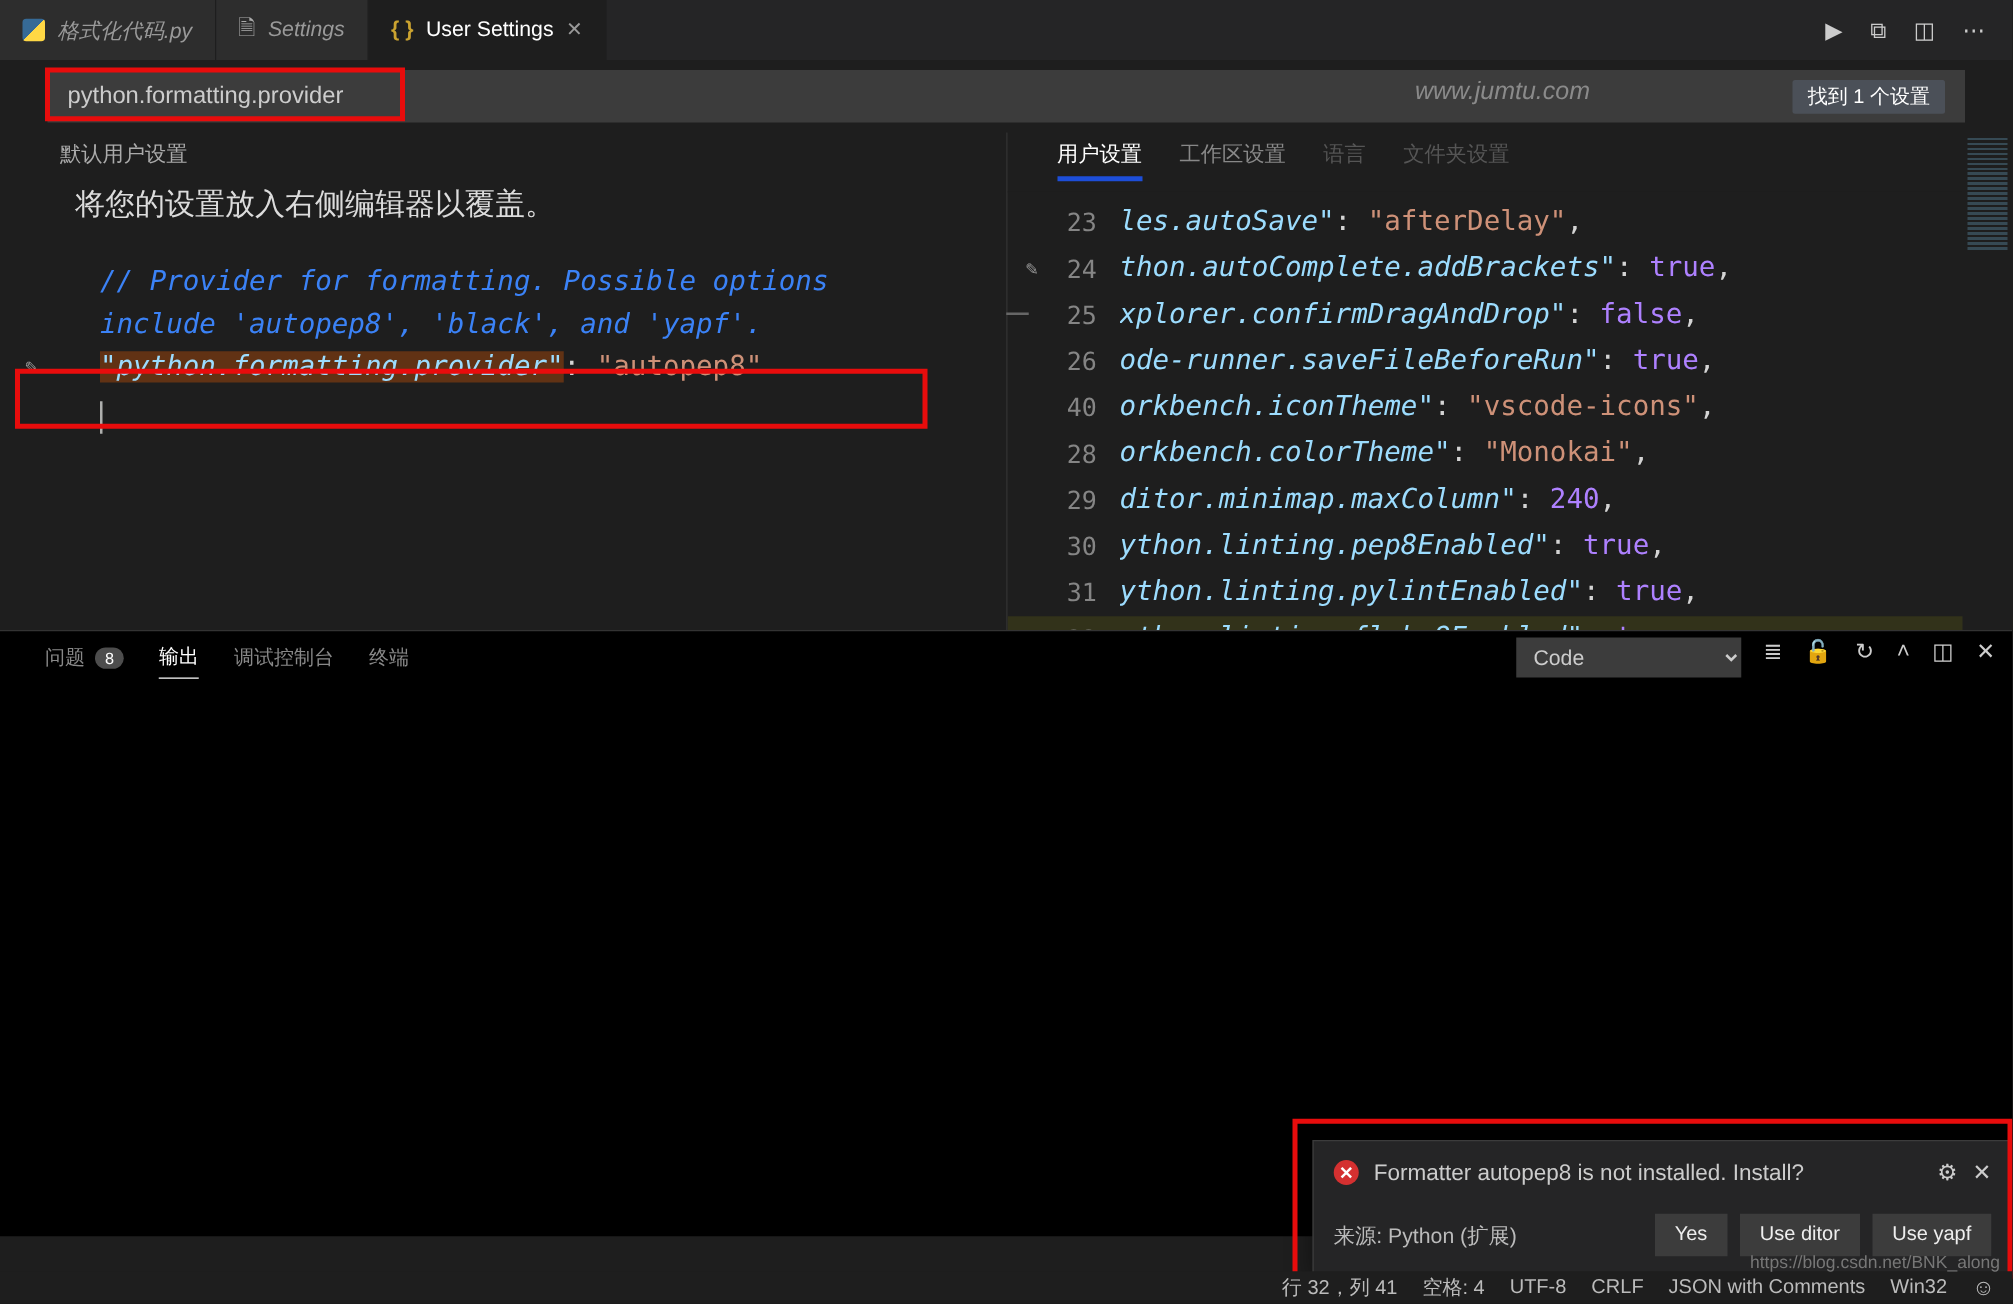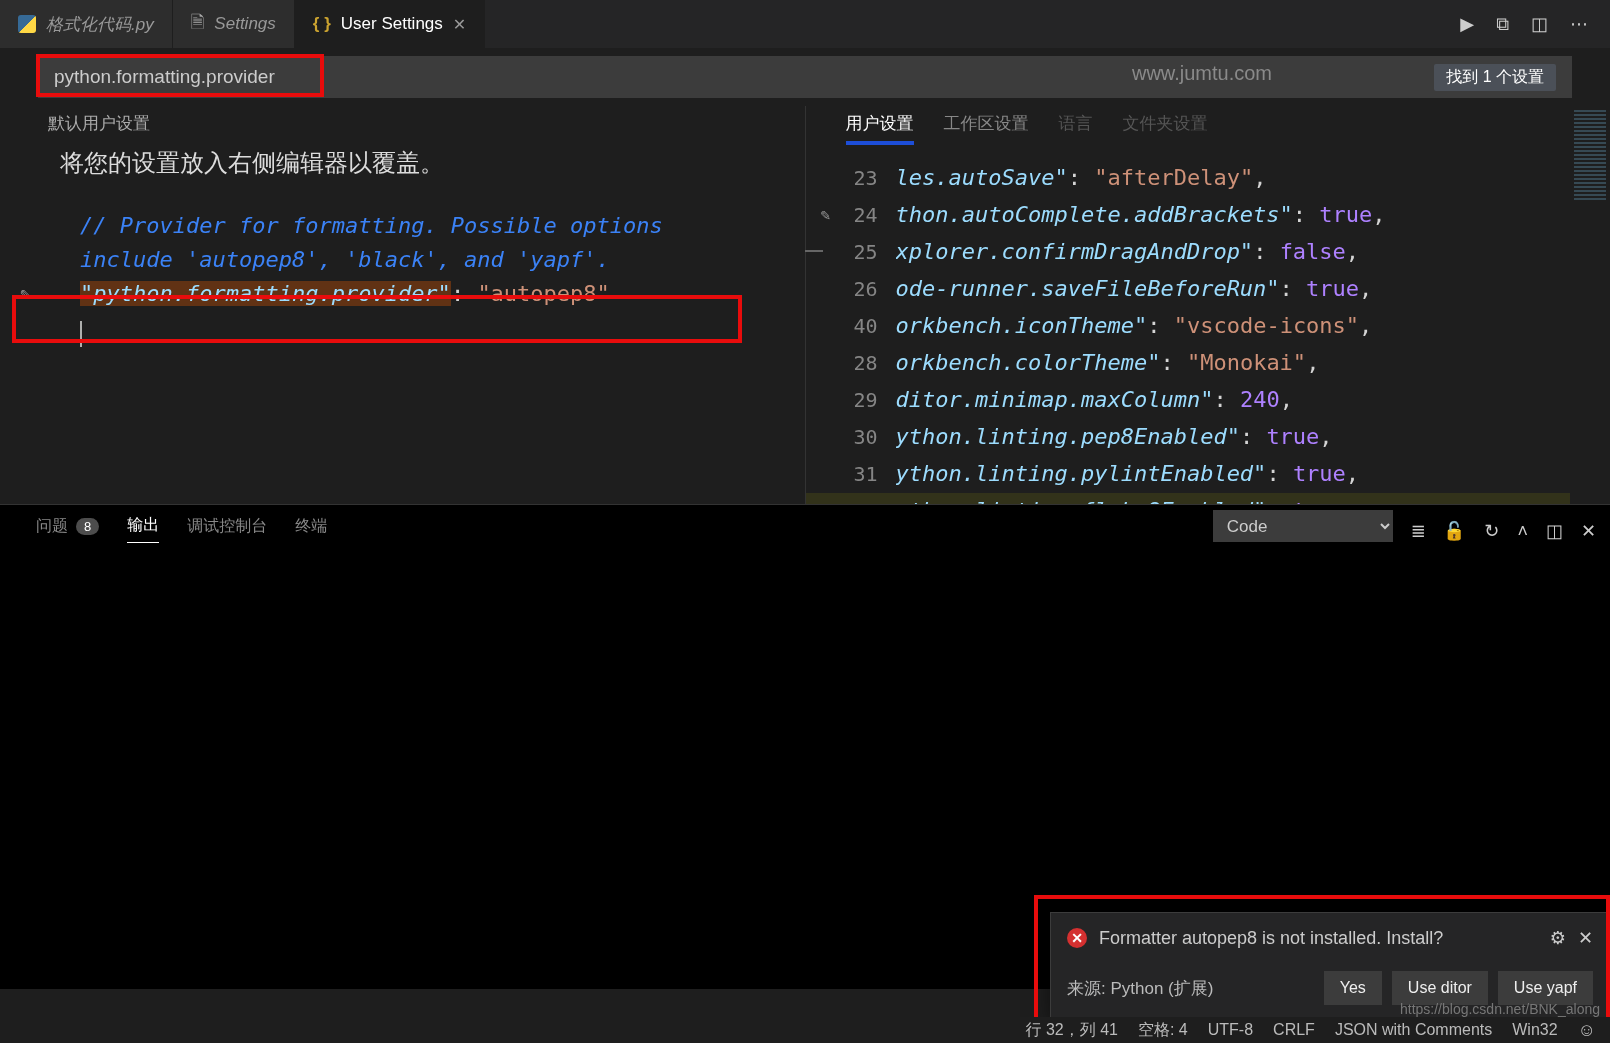--- a/index.html
+++ b/index.html
@@ -62,20 +62,21 @@
     padding: 3px 12px;
     border-radius: 2px;
   }
   .watermark {
     position: absolute;
     right: 300px;
     top: 6px;
     color: #8a8a8a;
     font-size: 20px;
     pointer-events: none;
+    font-style: italic;
   }
 
   .red-box { position: absolute; border: 4px solid #e80c0c; pointer-events: none; }
 
   .split {
     display: flex;
     height: 398px;
   }
   .pane { flex: 1; position: relative; overflow: hidden; }
   .pane-left { border-right: 1px solid #333; }
@@ -152,21 +153,21 @@
     display: flex;
     flex-direction: column;
   }
   .panel-tabs {
     display: flex; align-items: center; gap: 28px; padding: 4px 14px 0 36px;
     font-size: 16px; color: #888;
   }
   .panel-tab { cursor: pointer; display: flex; align-items: center; gap: 8px; padding: 6px 0; }
   .panel-tab.active { color: #fff; border-bottom: 1px solid #fff; }
   .count-badge { background: #4d4d4d; color: #fff; border-radius: 10px; font-size: 13px; padding: 1px 8px; }
-  .panel-right { margin-left: auto; display: flex; align-items: flex-end; gap: 18px; }
+  .panel-right { margin-left: auto; display: flex; align-items: flex-start; gap: 18px; }
   .panel-right select {
     background: #3c3c3c; color: #ccc; border: none; height: 32px; font-size: 17px; padding: 2px 10px; width: 180px;
   }
   .panel-icon { color: #ccc; font-size: 18px; cursor: pointer; }
 
   .notification {
     position: absolute;
     right: 0;
     bottom: 23px;
     width: 560px;

